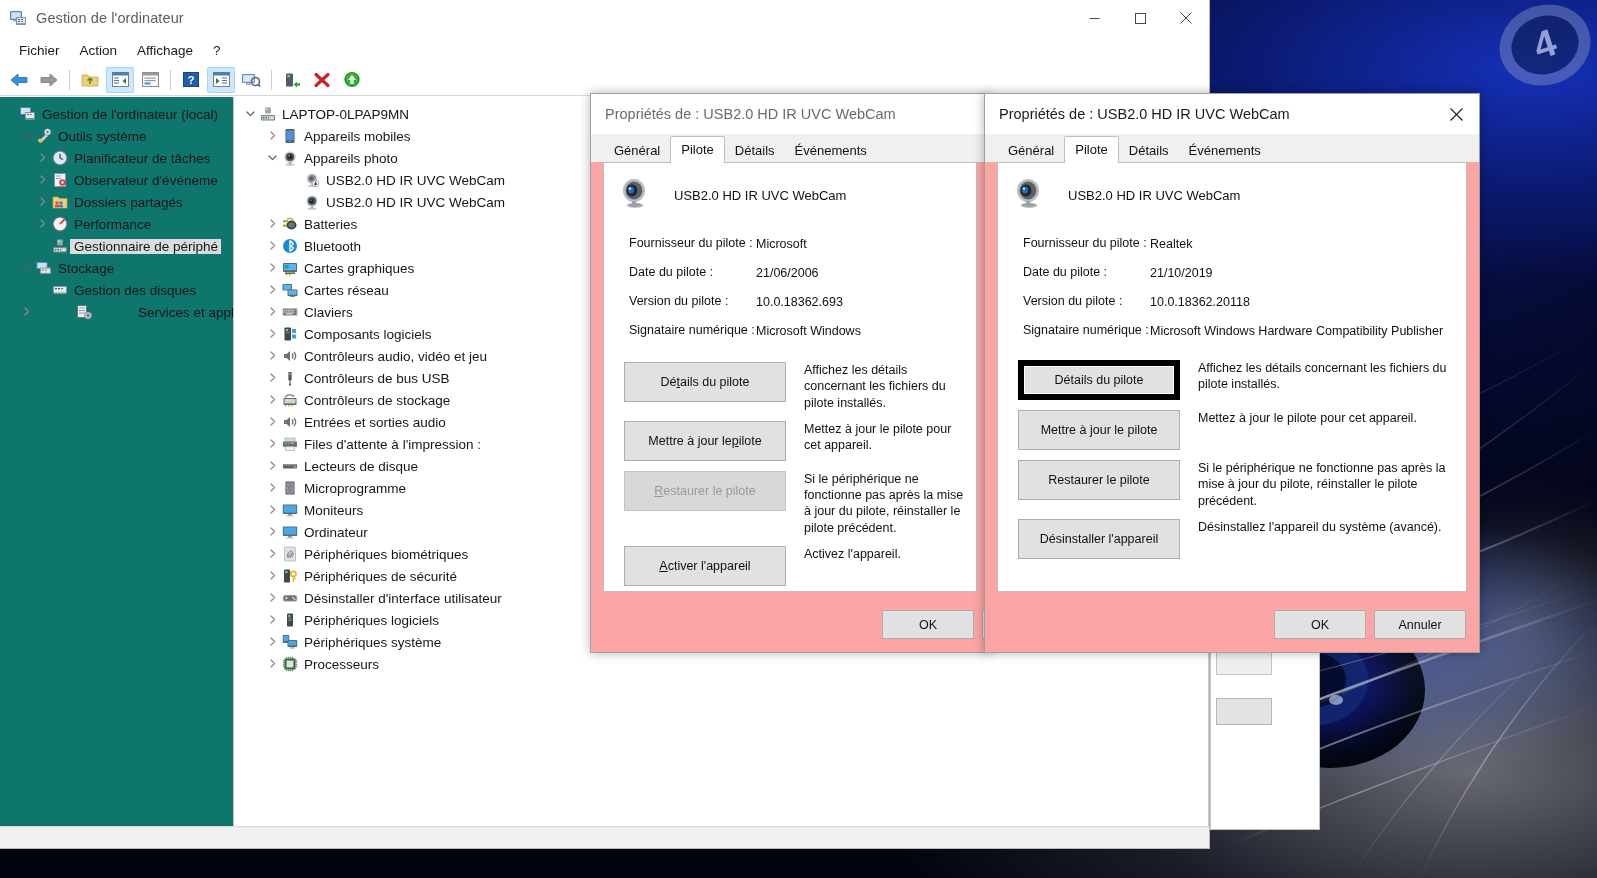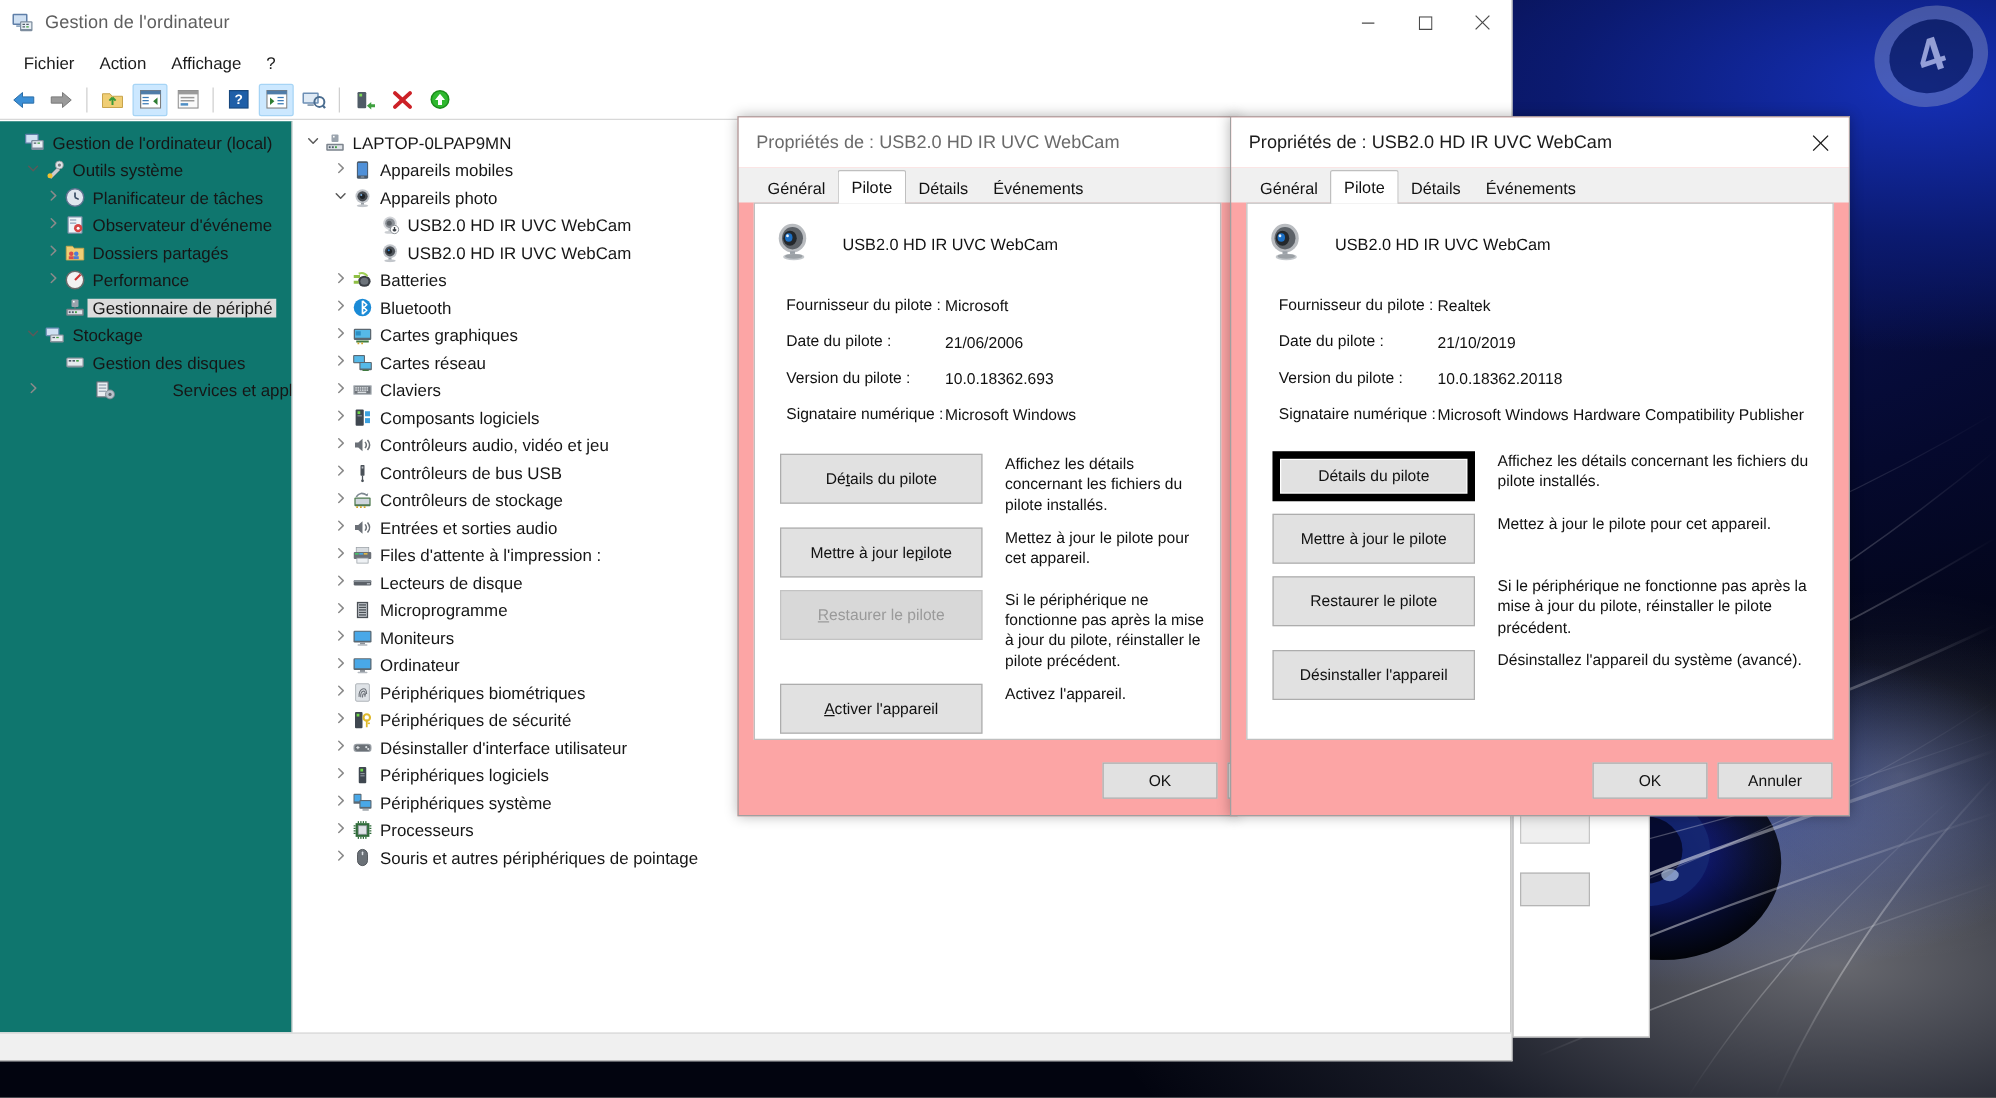--- a/index.html
+++ b/index.html
@@ -947,32 +947,20 @@
                 <rect x="0.9" y="10.2" width="1.6" height="1"></rect>
                 <rect x="13.5" y="4.2" width="1.6" height="1"></rect>
                 <rect x="13.5" y="6.2" width="1.6" height="1"></rect>
                 <rect x="13.5" y="8.2" width="1.6" height="1"></rect>
                 <rect x="13.5" y="10.2" width="1.6" height="1"></rect>
               </g>
             </svg>
           </span>
           <span class="tlabel">Processeurs</span>
         </div>
-        <div class="trow" style="padding-left: 30px;">
-          <span class="chev"><svg width="9" height="9" viewBox="0 0 9 9">
-              <path d="M3 1 L6.6 4.5 L3 8" stroke="#8a8a8a" stroke-width="1.2" fill="none" stroke-linecap="round" stroke-linejoin="round"></path>
-            </svg></span>
-          <span class="ticon">
-            <svg width="16" height="16" viewBox="0 0 16 16">
-              <rect x="4" y="1.5" width="8" height="13" rx="4" fill="#6b7177" stroke="#4a4f55" stroke-width="0.7"></rect>
-              <rect x="7.4" y="3.2" width="1.2" height="3" rx="0.6" fill="#dfe3e7"></rect>
-            </svg>
-          </span>
-          <span class="tlabel">Souris et autres périphériques de pointage</span>
-        </div>
       </div>
 
   </div>
 
   <div id="mmc-statusbar"></div>
 </div>
 
 <div class="dlg" id="dlg-back" style="left:590px; top:93px; width:400px; height:560px;">
   <div class="dlg-title">
     <span class="t">Propriétés de : USB2.0 HD IR UVC WebCam</span>

